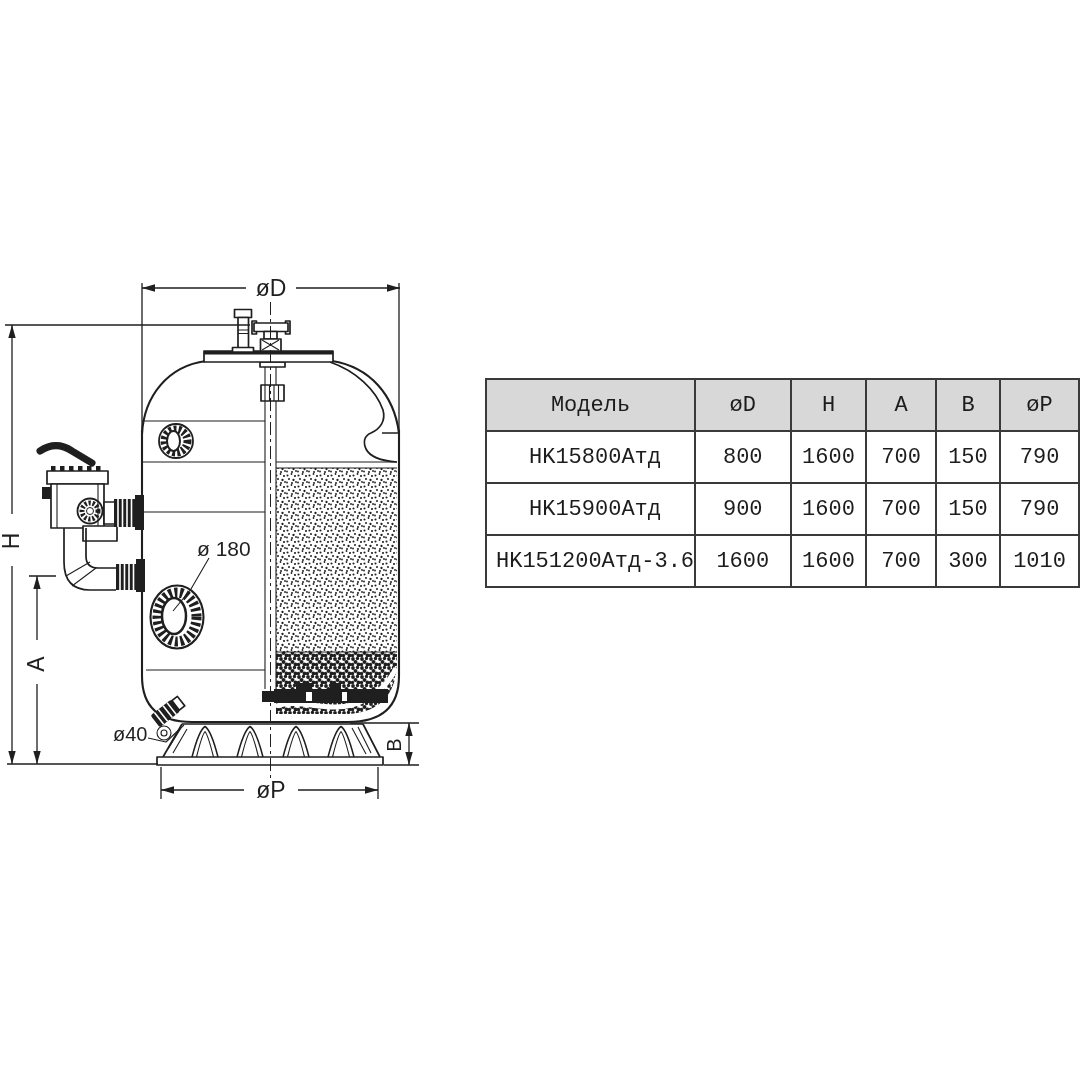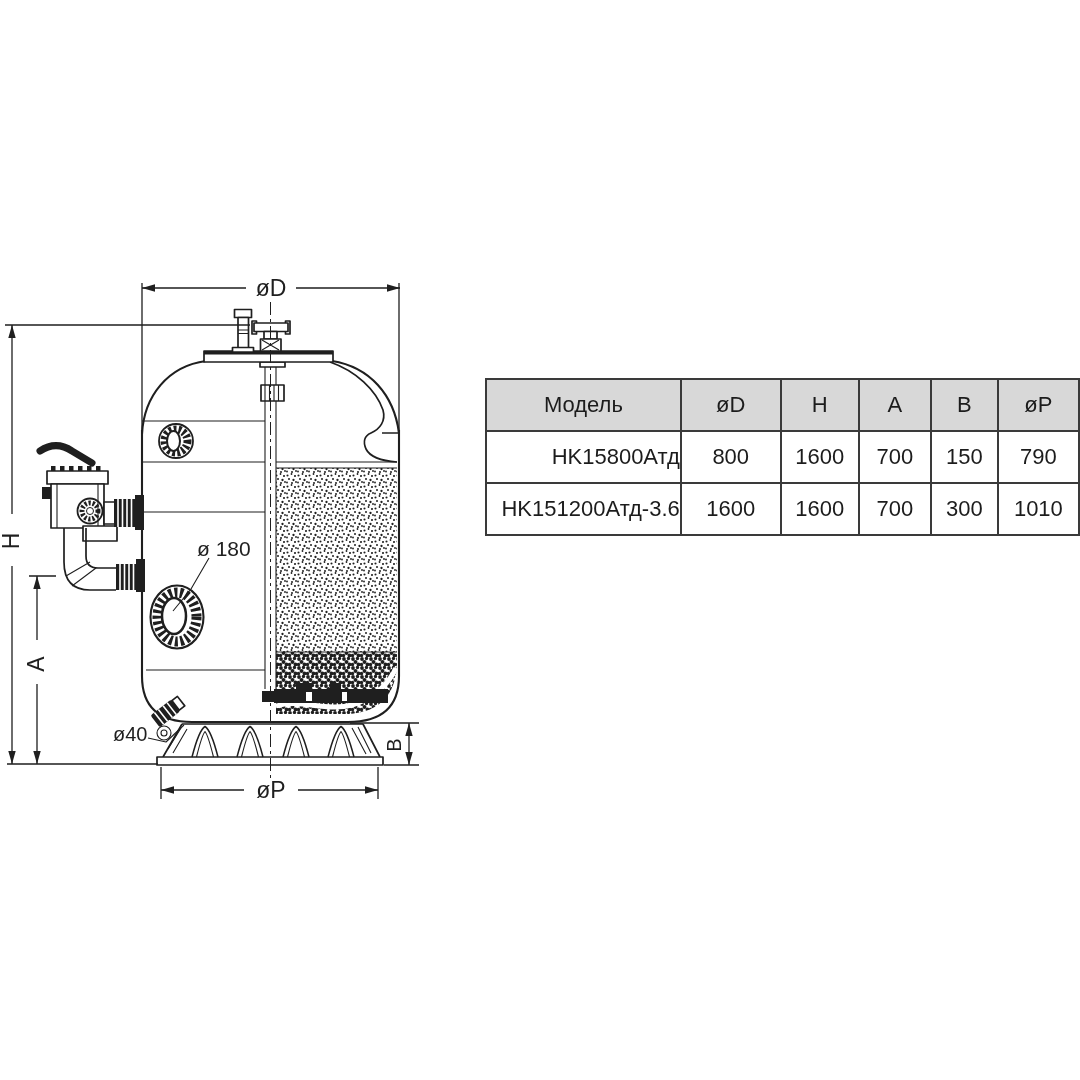--- a/index.html
+++ b/index.html
@@ -19,24 +19,24 @@
   .wtl{fill:none;stroke:#fff;stroke-width:1.6;}
   .teeth{fill:none;stroke:var(--line);}
   .hdl{fill:none;stroke:var(--line);stroke-width:7;stroke-linecap:round;}
   .cl{fill:none;stroke:var(--line);stroke-width:1;stroke-dasharray:13 4 3 4;}
   .wave{fill:none;stroke:#fff;stroke-width:5;}
   text.lbl{font-family:"Liberation Sans",sans-serif;font-size:21px;fill:var(--line);}
   text.big{font-size:23px;}
   text.mid{font-size:20px;}
   
   .spec-table-wrap{position:absolute;left:441px;top:378px;}
-  table.spec{border-collapse:collapse;table-layout:fixed;font-family:Liberation Sans, sans-serif;font-size:22px;color:var(--text);margin-left:44px;}
+  table.spec{border-collapse:collapse;table-layout:fixed;font-family:Liberation Mono, monospace;font-size:22px;color:var(--text);margin-left:44px;}
   .spec th,.spec td{border:2px solid var(--table-border);height:50px;text-align:center;padding:0;font-weight:400;white-space:nowrap;overflow:hidden;}
   .spec th{background:var(--header-bg);}
-  .spec td.model{text-align:right;padding-left:9px;}
+  .spec td.model{text-align:center;padding-left:9px;}
 </style>
 </head>
 <body>
 
 <div class="canvas">
 
   <svg width="1080" height="1080" viewBox="0 0 1080 1080">
     <defs>
       <pattern id="sandP" width="11" height="11" patternUnits="userSpaceOnUse">
         <circle cx="1.5" cy="2.5" r="1.05" class="dk"></circle>
@@ -241,20 +241,28 @@
       <tbody>
         <tr>
           <td class="model">HK15800Атд</td>
           <td>800</td>
           <td>1600</td>
           <td>700</td>
           <td>150</td>
           <td>790</td>
         </tr>
         <tr>
+          <td class="model">HK15900Атд</td>
+          <td>900</td>
+          <td>1600</td>
+          <td>700</td>
+          <td>150</td>
+          <td>790</td>
+        </tr>
+        <tr>
           <td class="model">HK151200Атд-3.6</td>
           <td>1600</td>
           <td>1600</td>
           <td>700</td>
           <td>300</td>
           <td>1010</td>
         </tr>
       </tbody>
     </table>
   </div>

